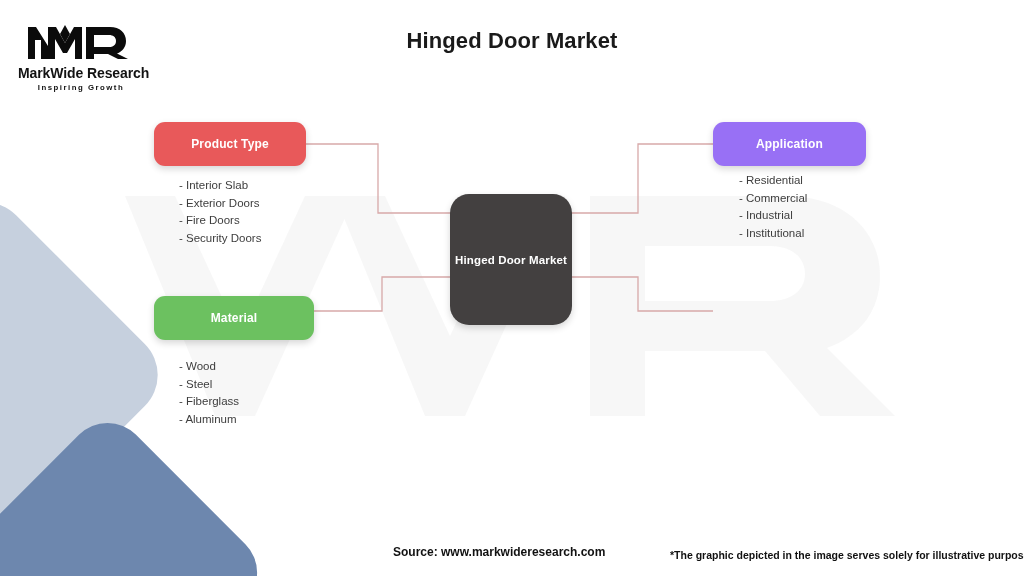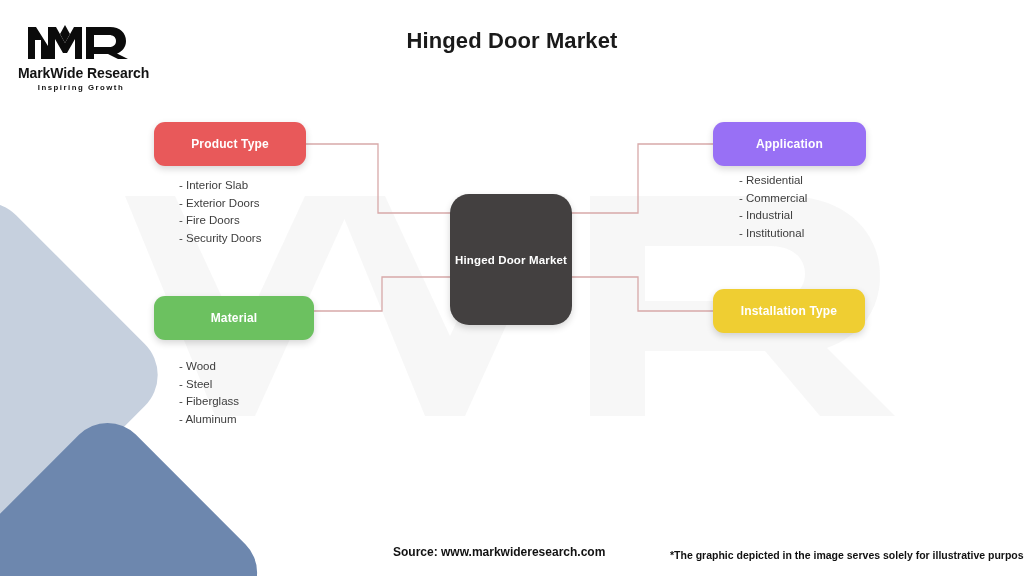--- a/index.html
+++ b/index.html
@@ -191,19 +191,16 @@
   <div class="node node-material">
     <span class="node-label">Material</span>
   </div>
   <ul class="item-list list-material">
     <li>- Wood</li>
     <li>- Steel</li>
     <li>- Fiberglass</li>
     <li>- Aluminum</li>
   </ul>
 
-  <div class="node node-install">
-    <span class="node-label">Installation Type</span>
-  </div>
 </div>
 
 <div class="source-note">Source: www.markwideresearch.com</div>
 <div class="disclaimer">*The graphic depicted in the image serves solely for illustrative purposes</div>
 
 </body></html>

